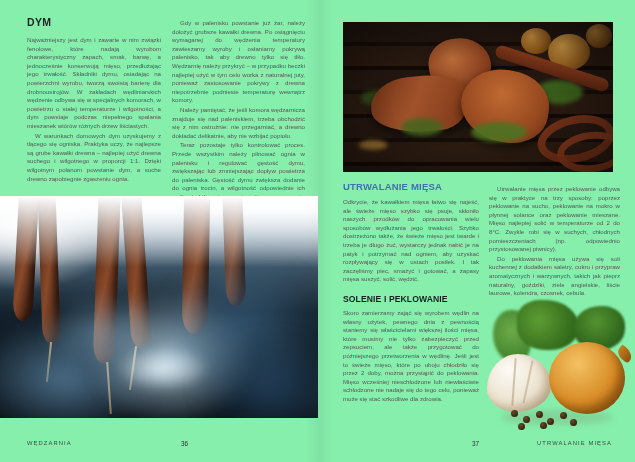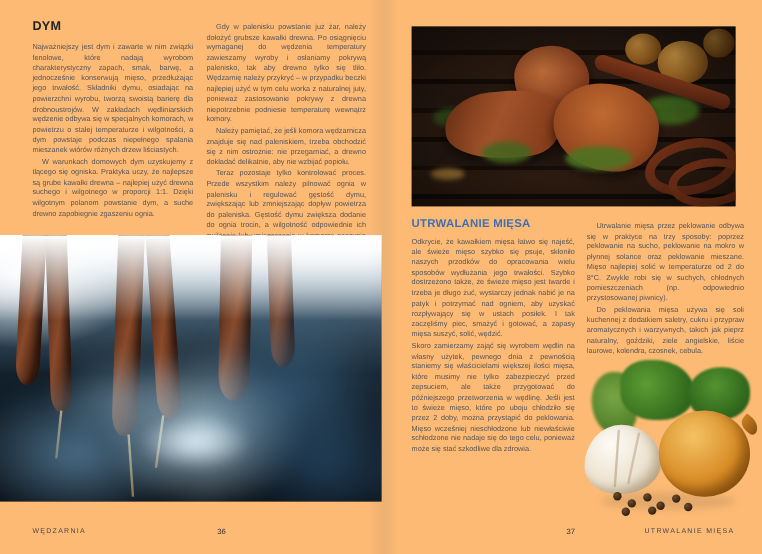--- a/index.html
+++ b/index.html
@@ -1,17 +1,17 @@
 <!DOCTYPE html>
 <html lang="pl"><head>
 <meta charset="utf-8">
 <style>
   html,body{margin:0;padding:0;width:635px;height:462px;overflow:hidden;
     background:#ffffff;font-family:"Liberation Sans",sans-serif;}
-  .spread{position:absolute;inset:0;background:#fdba74;}
+  .spread{position:absolute;inset:0;background:#86efac;}
   .gutter{position:absolute;left:306px;top:0;width:26px;height:462px;
     background:linear-gradient(90deg,rgba(0,0,0,0) 0%,rgba(70,80,90,0.07) 45%,rgba(70,80,90,0.09) 55%,rgba(0,0,0,0) 100%);}
 
   
   .col{position:absolute;}
   #l-col1{left:27px;top:16px;width:134px;}
   #l-col2{left:172px;top:19px;width:133px;}
   #r-col1{left:343px;top:181px;width:136px;}
   #r-col2{left:489px;top:185px;width:131px;}
   p.body{font-size:6.1px;line-height:8.6px;text-align:justify;color:#55565a;margin:0;}
@@ -108,20 +108,21 @@
     <div class="pm" style="left:194px;top:94px;width:62px;height:30px;border:8px solid #6f2f16;border-radius:50%;transform:rotate(-12deg);"></div>
     <div class="pm" style="left:214px;top:110px;width:56px;height:26px;border:7px solid #7c3419;border-radius:50%;transform:rotate(-6deg);"></div>
     <div class="pm" style="left:58px;top:96px;width:42px;height:18px;border-radius:50%;background:#44661f;filter:blur(2px);opacity:.85;"></div>
     <div class="pm" style="left:128px;top:100px;width:56px;height:20px;border-radius:50%;background:#4d7322;filter:blur(2px);opacity:.9;"></div>
     <div class="pm" style="left:16px;top:118px;width:28px;height:10px;border-radius:50%;background:#b88a3a;filter:blur(2px);opacity:.7;"></div>
   </div>
 
   <div class="col" id="r-col1">
     <h2 class="blue">UTRWALANIE MIĘSA</h2>
     <p class="body">Odkrycie, że kawałkiem mięsa łatwo się najeść, ale świeże mięso szybko się psuje, skłoniło naszych przodków do opracowania wielu sposobów wydłużania jego trwałości. Szybko dostrzeżono także, że świeże mięso jest twarde i trzeba je długo żuć, wystarczy jednak nabić je na patyk i potrzymać nad ogniem, aby uzyskać rozpływający się w ustach posiłek. I tak zaczęliśmy piec, smażyć i gotować, a zapasy mięsa suszyć, solić, wędzić.</p>
+    <h2 class="black">SOLENIE I PEKLOWANIE</h2>
     <p class="body">Skoro zamierzamy zająć się wyrobem wędlin na własny użytek, pewnego dnia z pewnością staniemy się właścicielami większej ilości mięsa, które musimy nie tylko zabezpieczyć przed zepsuciem, ale także przygotować do późniejszego przetworzenia w wędlinę. Jeśli jest to świeże mięso, które po uboju chłodziło się przez 2 doby, można przystąpić do peklowania. Mięso wcześniej nieschłodzone lub niewłaściwie schłodzone nie nadaje się do tego celu, ponieważ może się stać szkodliwe dla zdrowia.</p>
   </div>
 
   <div class="col" id="r-col2">
     <p class="body indent">Utrwalanie mięsa przez peklowanie odbywa się w praktyce na trzy sposoby: poprzez peklowanie na sucho, peklowanie na mokro w płynnej solance oraz peklowanie mieszane. Mięso najlepiej solić w temperaturze od 2 do 8°C. Zwykle robi się w suchych, chłodnych pomieszczeniach (np. odpowiednio przystosowanej piwnicy).</p>
     <p class="body indent">Do peklowania mięsa używa się soli kuchennej z dodatkiem saletry, cukru i przypraw aromatycznych i warzywnych, takich jak pieprz naturalny, goździki, ziele angielskie, liście laurowe, kolendra, czosnek, cebula.</p>
   </div>
 
   <div class="photo-onion">
     <div class="po" style="left:10px;top:12px;width:38px;height:52px;border-radius:50% 50% 40% 60%;background:radial-gradient(circle at 50% 40%,#6aa43f,#3f7a22 75%);filter:blur(1.5px);opacity:.9;"></div>

